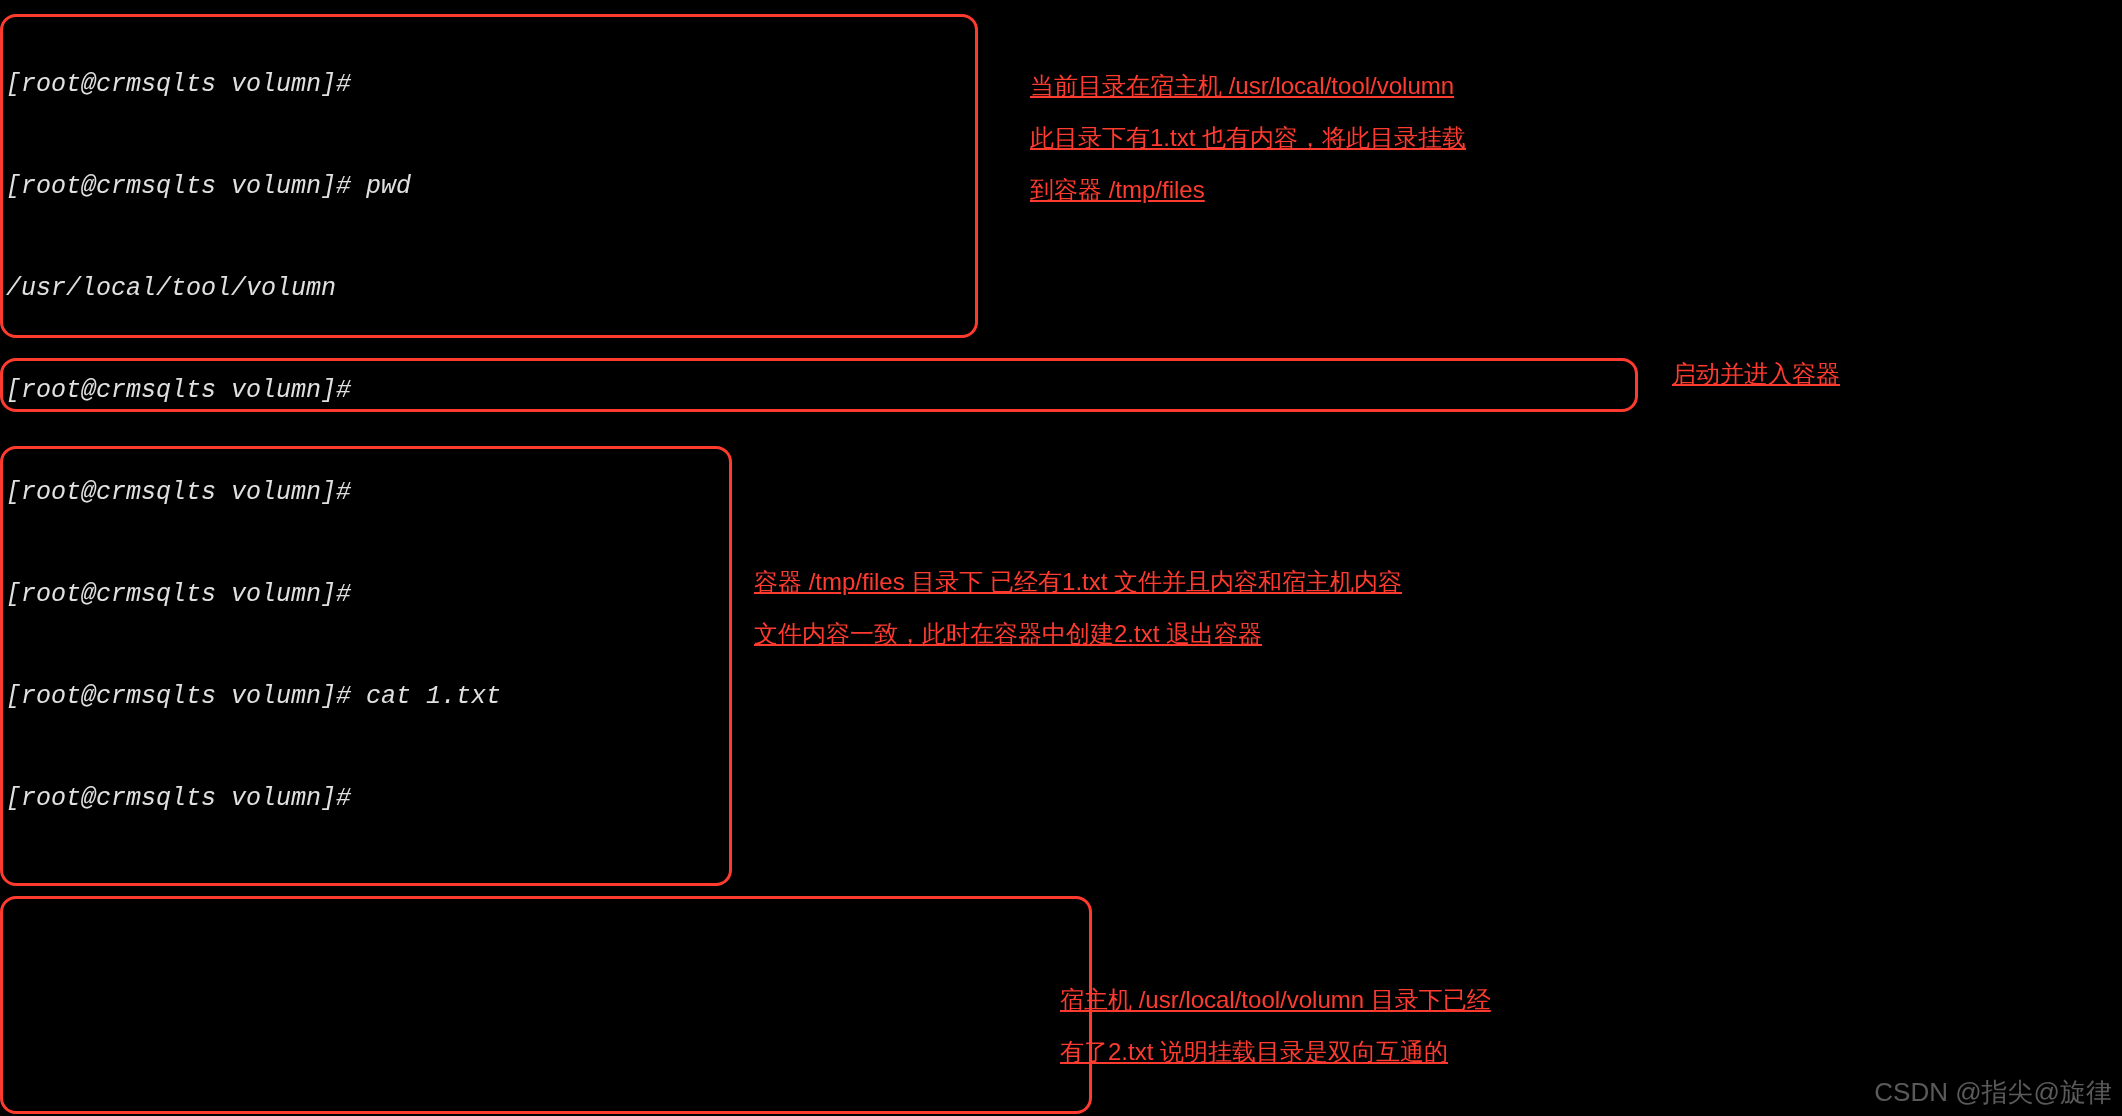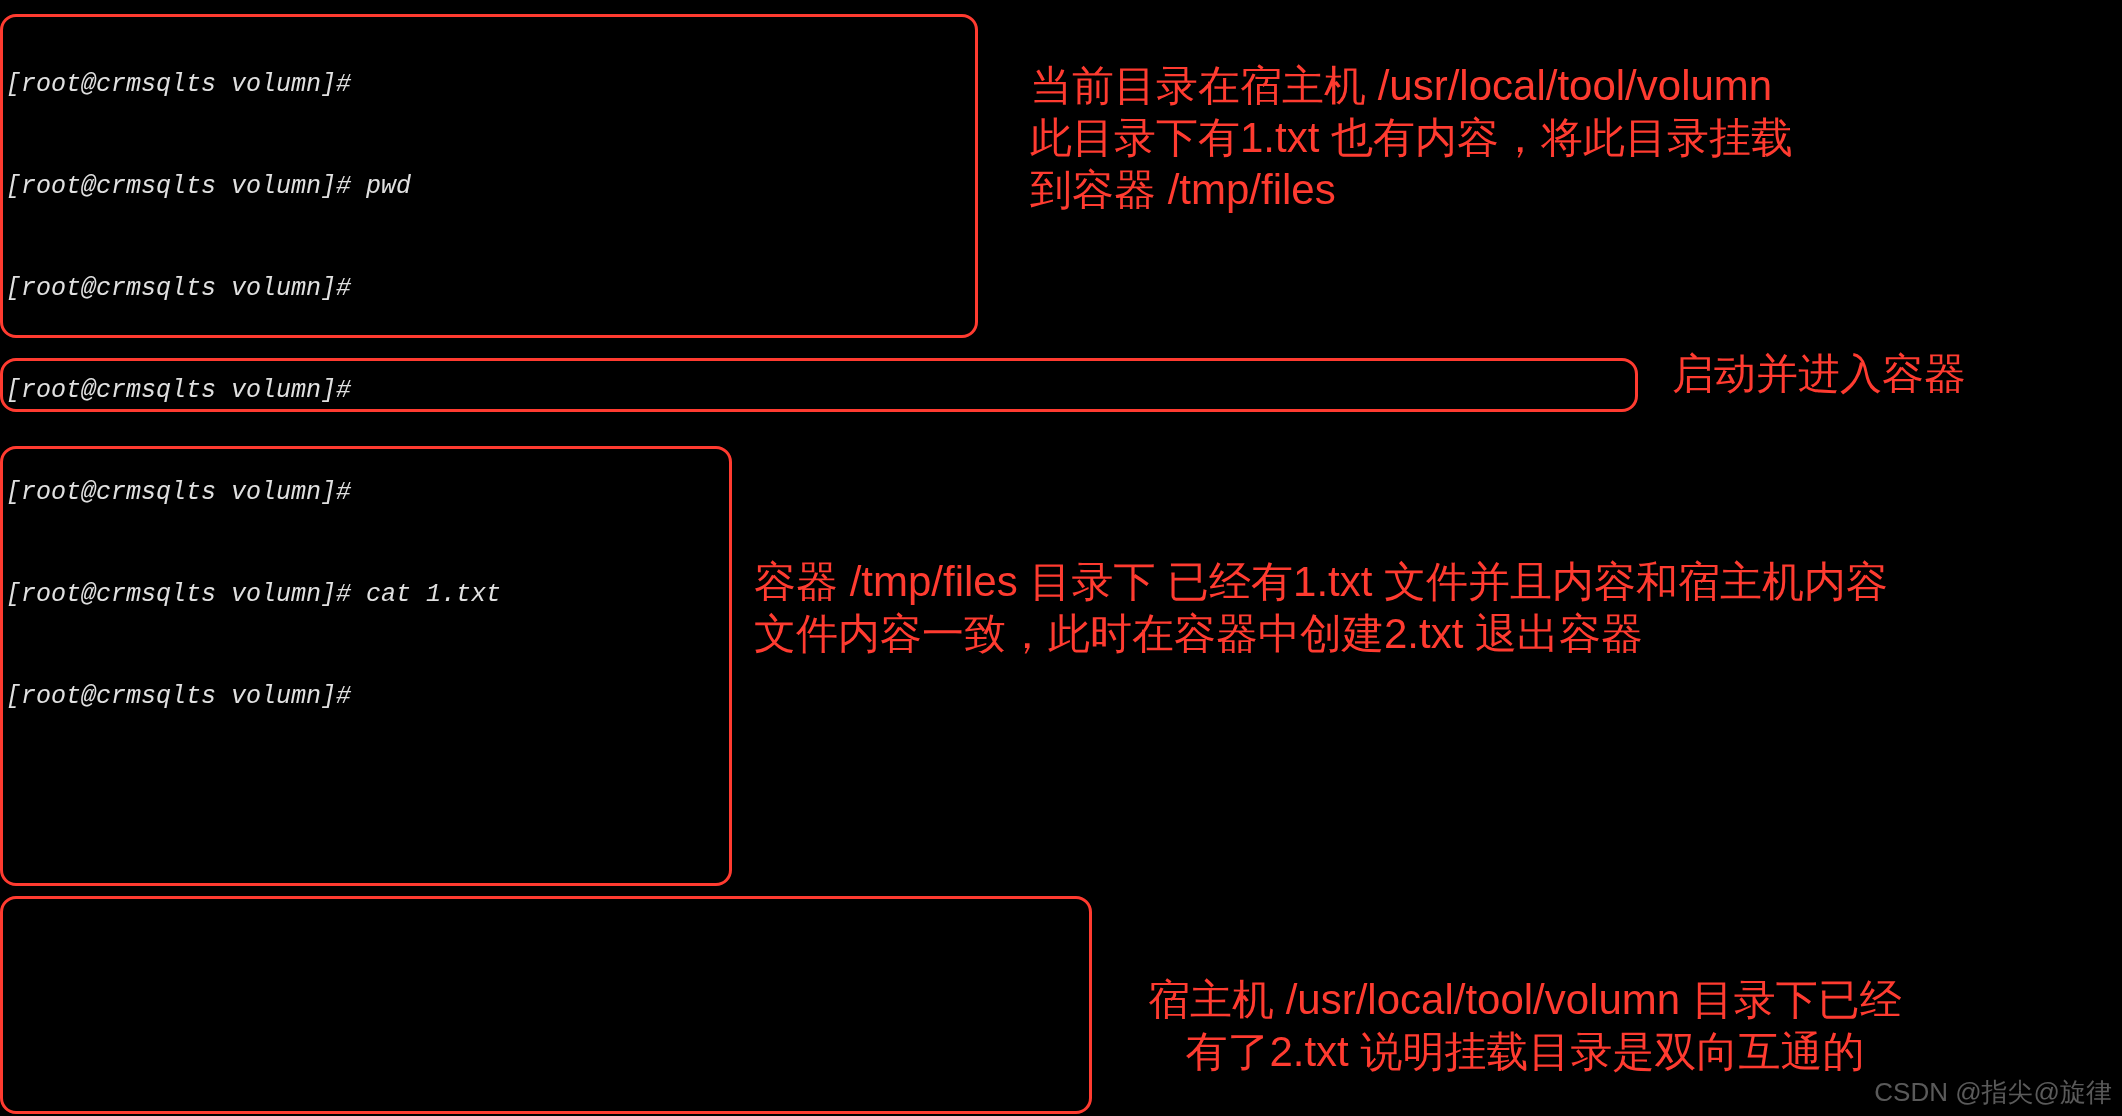--- a/index.html
+++ b/index.html
@@ -22,23 +22,24 @@
     line-height: 34px;
   }
   .line {
     display: block;
     font-style: italic;
   }
   .annot {
     position: absolute;
     color: #ff3b30;
     font-family: "PingFang SC","Microsoft YaHei","Hiragino Sans GB",sans-serif;
-    font-size: 42px;
+    font-size: 24px;
     line-height: 52px;
     white-space: pre-line;
+    text-decoration: underline;
   }
   .box {
     position: absolute;
     border: 3px solid #ff3b30;
     border-radius: 16px;
     background: transparent;
     pointer-events: none;
   }
   .watermark {
     position: absolute;
@@ -48,20 +49,21 @@
     font-family: sans-serif;
     font-size: 26px;
   }
 </style>
 </head>
 <body>
 
 <div class="terminal">
   <span class="line">[root@crmsqlts volumn]#</span>
   <span class="line">[root@crmsqlts volumn]# pwd</span>
+  <span class="line">/usr/local/tool/volumn</span>
   <span class="line">[root@crmsqlts volumn]#</span>
   <span class="line">[root@crmsqlts volumn]#</span>
   <span class="line">[root@crmsqlts volumn]#</span>
   <span class="line">[root@crmsqlts volumn]# cat 1.txt</span>
   <span class="line">[root@crmsqlts volumn]#</span>
   
   
   
   
   
@@ -87,16 +89,16 @@
 <div class="box" style="left:0px; top:358px; width:1632px; height:48px;"></div>
 <div class="box" style="left:0px; top:446px; width:726px; height:434px;"></div>
 <div class="box" style="left:0px; top:896px; width:1086px; height:212px;"></div>
 
 <div class="annot" style="left:1030px; top:60px;">当前目录在宿主机 /usr/local/tool/volumn
 此目录下有1.txt 也有内容，将此目录挂载
 到容器 /tmp/files</div>
 <div class="annot" style="left:1672px; top:348px;">启动并进入容器</div>
 <div class="annot" style="left:754px; top:556px;">容器 /tmp/files 目录下 已经有1.txt 文件并且内容和宿主机内容
 文件内容一致，此时在容器中创建2.txt 退出容器</div>
-<div class="annot" style="left:1148px; top:974px;text-align:center;">宿主机 /usr/local/tool/volumn 目录下已经
+<div class="annot" style="left:1060px; top:974px;">宿主机 /usr/local/tool/volumn 目录下已经
 有了2.txt 说明挂载目录是双向互通的</div>
 
 <div class="watermark">CSDN @指尖@旋律</div>
 
 </body></html>

